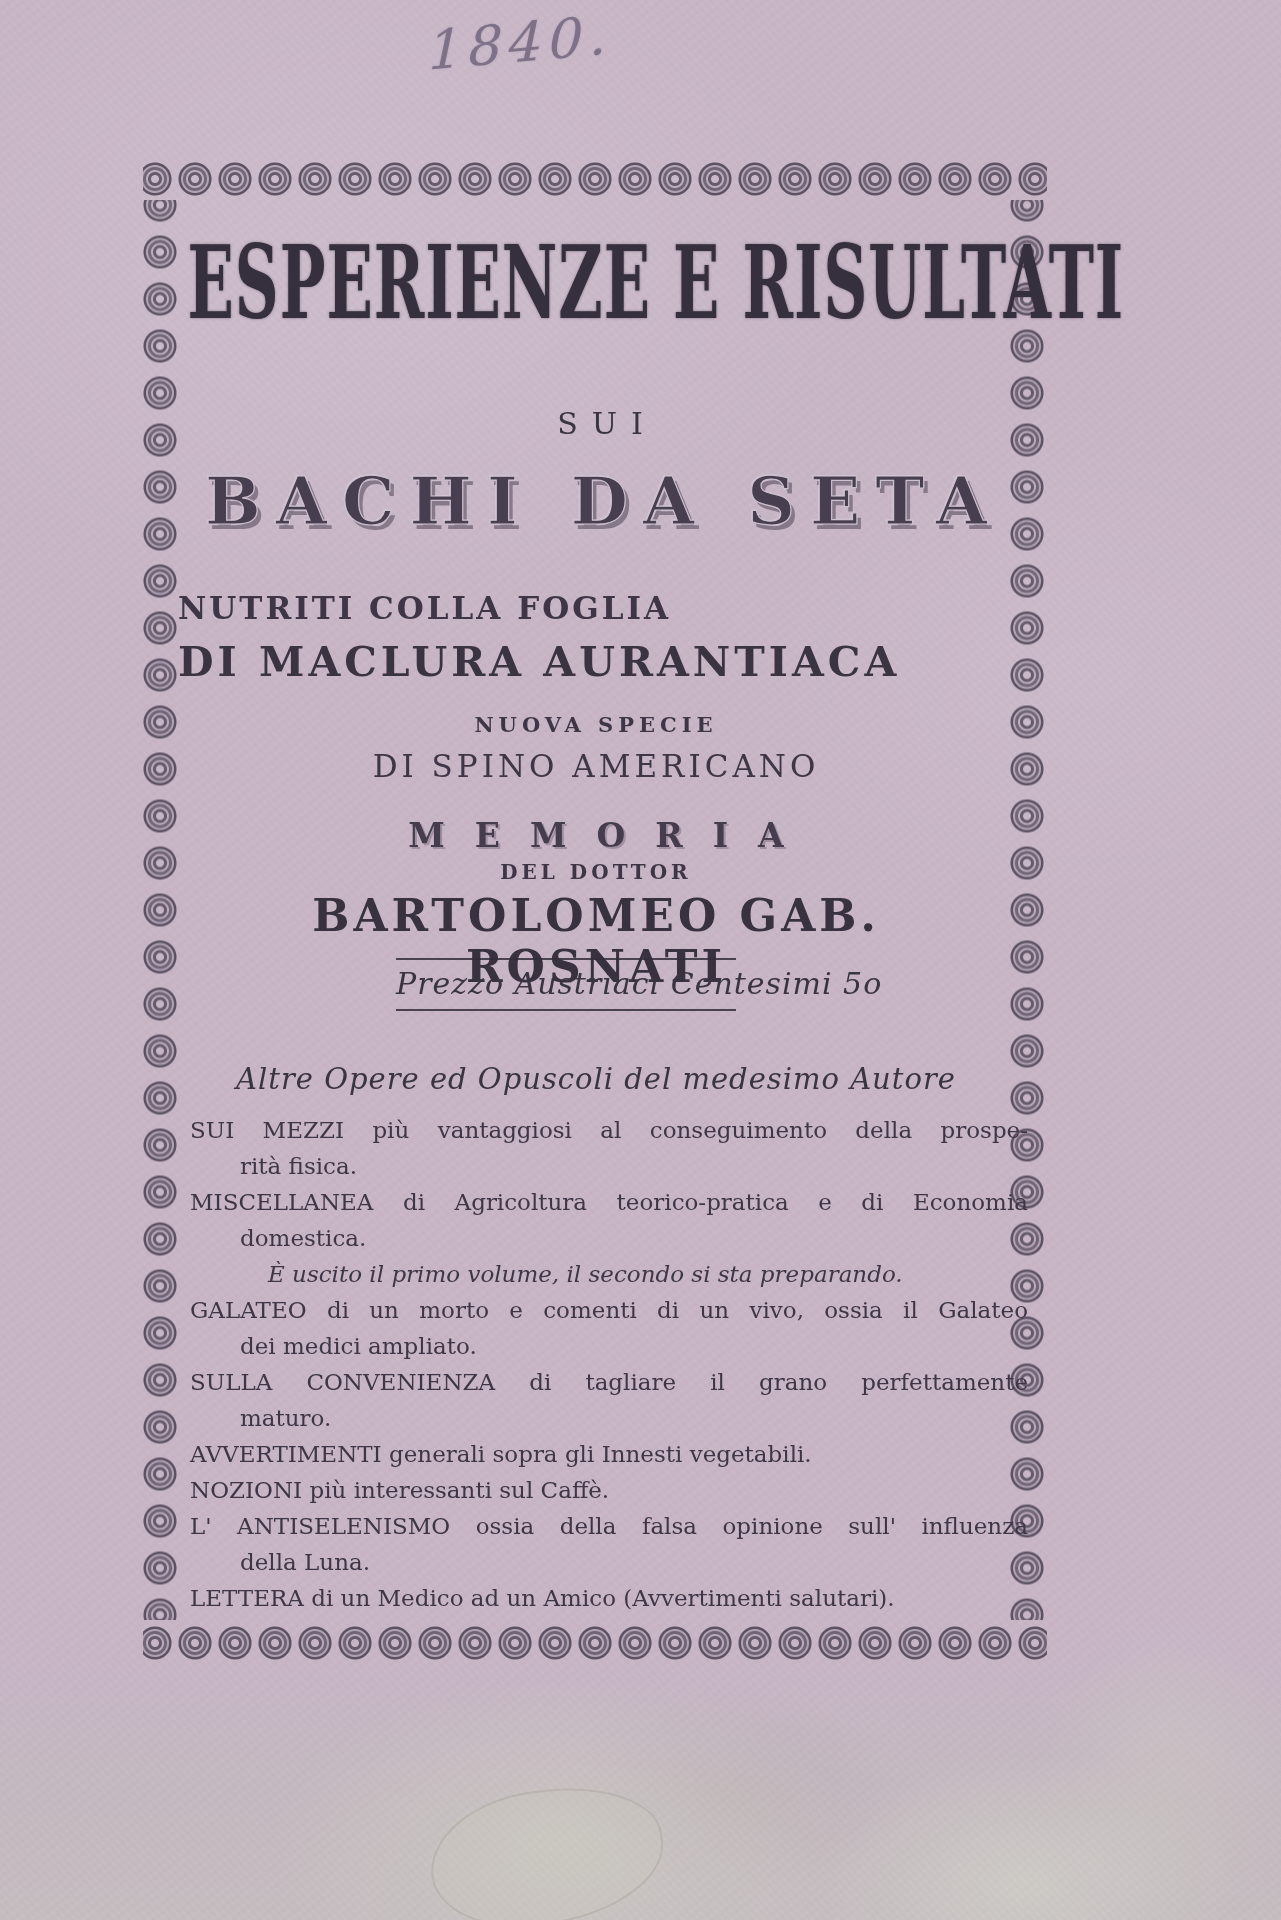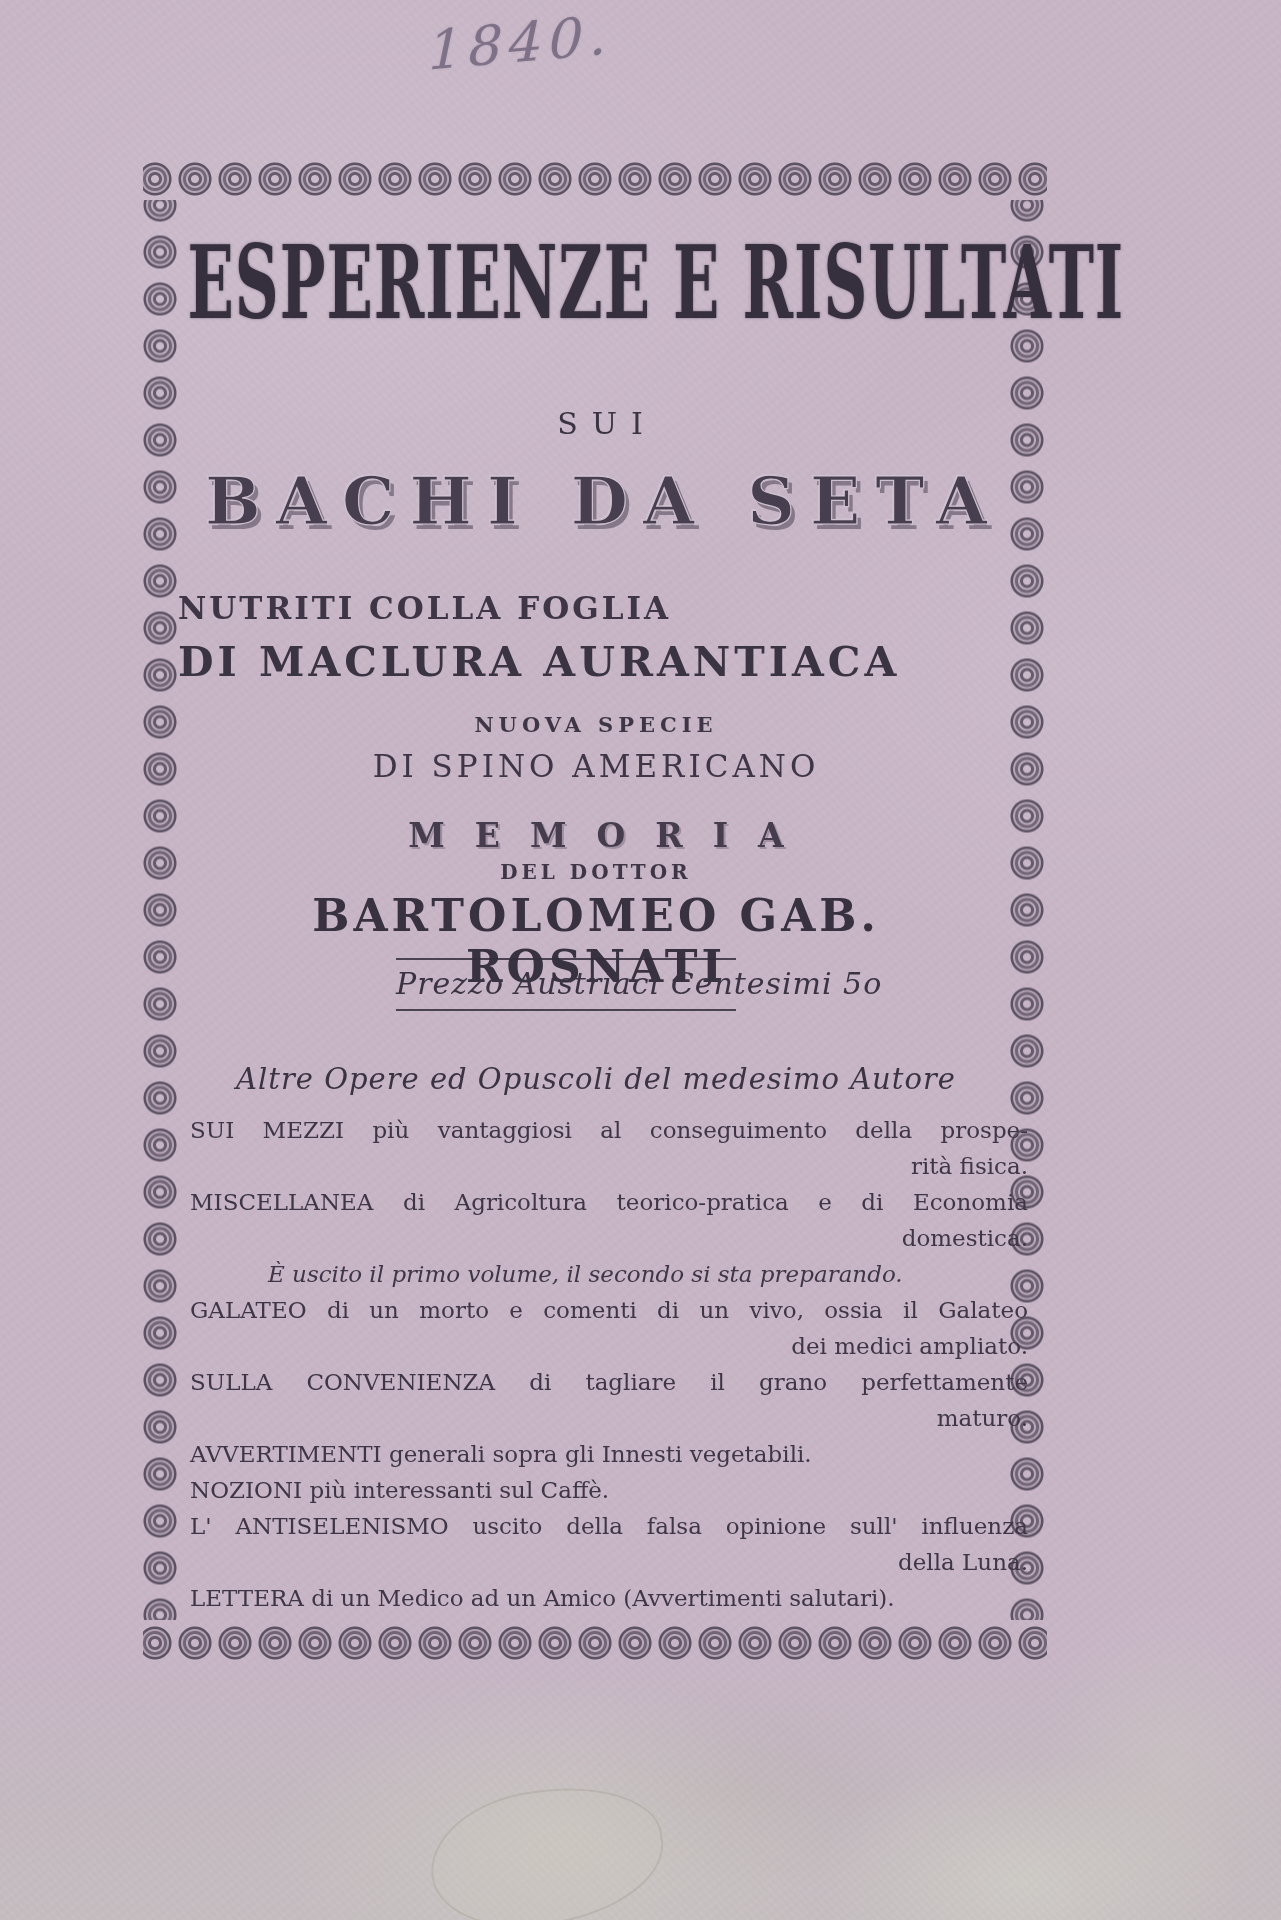--- a/index.html
+++ b/index.html
@@ -112,21 +112,21 @@
 
   .othershead{
     position:absolute; left:0; top:1062px; width:836px; text-align:center;
     font-style:italic; font-size:29px; letter-spacing:1px; color:#3a3342;
   }
 
   .works{ position:absolute; left:0; top:1112px; width:838px;
     font-size:23px; line-height:36px; color:#3e3646;margin-left:12px; }
   .wline{ white-space:normal; }
   .wline.jl{ text-align:justify; text-align-last:justify; }
-  .wline.cont{ padding-left:50px;text-align:right; }
+  .wline.cont{ padding-left:50px; }
   .work.note .wline{ padding-left:78px; font-style:italic; }
 </style>
 </head>
 <body>
 
 <div class="page">
   <div class="grain"></div>
 
   <div class="hand">1840.</div>
 
@@ -179,21 +179,21 @@
           <div class="wline jl">SULLA CONVENIENZA di tagliare il grano perfettamente</div>
           <div class="wline cont">maturo.</div>
         </div>
         <div class="work">
           <div class="wline">AVVERTIMENTI generali sopra gli Innesti vegetabili.</div>
         </div>
         <div class="work">
           <div class="wline">NOZIONI più interessanti sul Caffè.</div>
         </div>
         <div class="work">
-          <div class="wline jl">L' ANTISELENISMO uscito della falsa opinione sull' influenza</div>
+          <div class="wline jl">L' ANTISELENISMO ossia della falsa opinione sull' influenza</div>
           <div class="wline cont">della Luna.</div>
         </div>
         <div class="work">
           <div class="wline">LETTERA di un Medico ad un Amico (Avvertimenti salutari).</div>
         </div>
       </div>
   </div>
 
   <div class="stain-ring"></div>
   <div class="stain-edge"></div>

